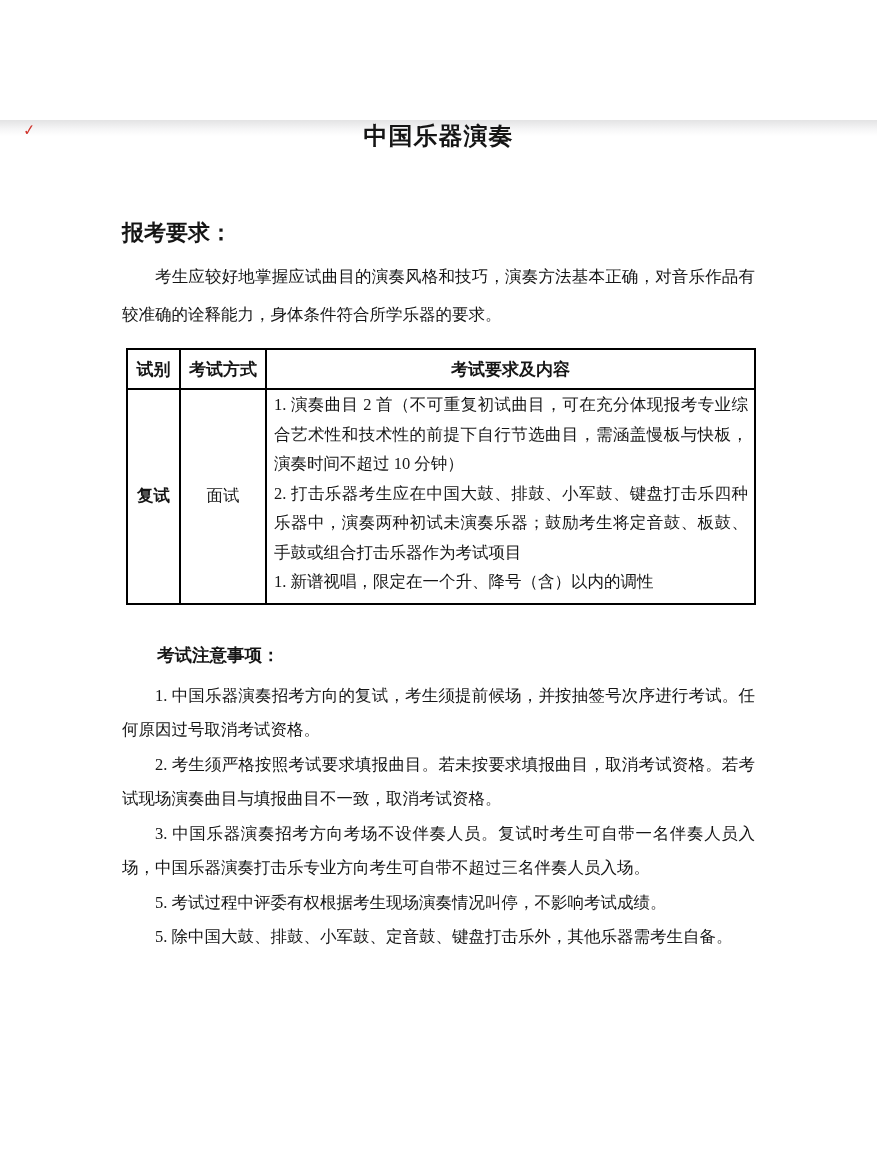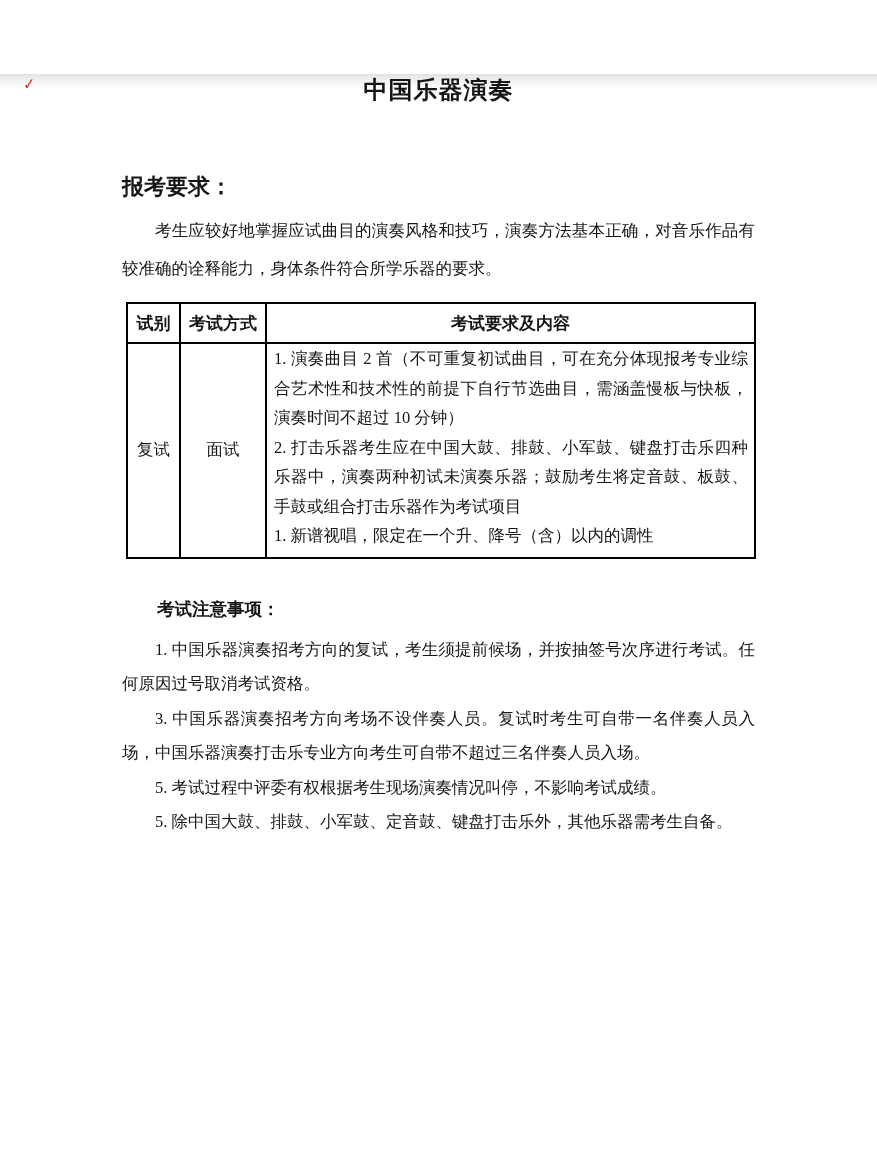--- a/index.html
+++ b/index.html
@@ -25,21 +25,21 @@
     position: absolute; top: 1px; left: 23px;
     font-family: "DejaVu Sans", sans-serif;
     font-size: 15px; font-weight: bold;
     transform: rotate(-6deg);
   }
   .content {
     position: relative;
     padding: 0 122px;
   }
   .doc-title {
-    margin-top: 74px;
+    margin-top: 120px;
     text-align: center;
     font-family: Liberation Serif, serif;
     font-size: 24px;
     font-weight: 600;
     letter-spacing: 1px;
     line-height: 32px;
   }
   .section-heading {
     margin-top: 66px;
     font-family: Liberation Serif, serif;
@@ -71,21 +71,21 @@
     vertical-align: middle;
     padding: 2px 4px;
   }
   .exam-table td {
     vertical-align: middle;
     font-size: 16.5px;
   }
   .cell-center {
     text-align: center;
   }
-  .cell-bold { font-weight: 400; border-radius: 13px; }
+  .cell-bold { font-weight: 700; border-radius: 13px; }
   .content-cell {
     padding: 0 6px 6px 7px;
   }
   .content-cell p {
     line-height: 29.5px;
     text-align: justify;
   }
   .notes-heading {
     margin-top: 38px;
     text-indent: 2em;
@@ -165,20 +165,21 @@
             <p>1. 新谱视唱，限定在一个升、降号（含）以内的调性</p>
           </td>
         </tr>
       </tbody>
     </table>
 
     <h3 class="notes-heading">考试注意事项：</h3>
 
     <div class="notes">
       <p>1. 中国乐器演奏招考方向的复试，考生须提前候场，并按抽签号次序进行考试。任何原因过号取消考试资格。</p>
+      <p>2. 考生须严格按照考试要求填报曲目。若未按要求填报曲目，取消考试资格。若考试现场演奏曲目与填报曲目不一致，取消考试资格。</p>
       <p>3. 中国乐器演奏招考方向考场不设伴奏人员。复试时考生可自带一名伴奏人员入场，中国乐器演奏打击乐专业方向考生可自带不超过三名伴奏人员入场。</p>
       <p>5. 考试过程中评委有权根据考生现场演奏情况叫停，不影响考试成绩。</p>
       <p>5. 除中国大鼓、排鼓、小军鼓、定音鼓、键盘打击乐外，其他乐器需考生自备。</p>
     </div>
 
 
   </div>
 
 </div>
 

